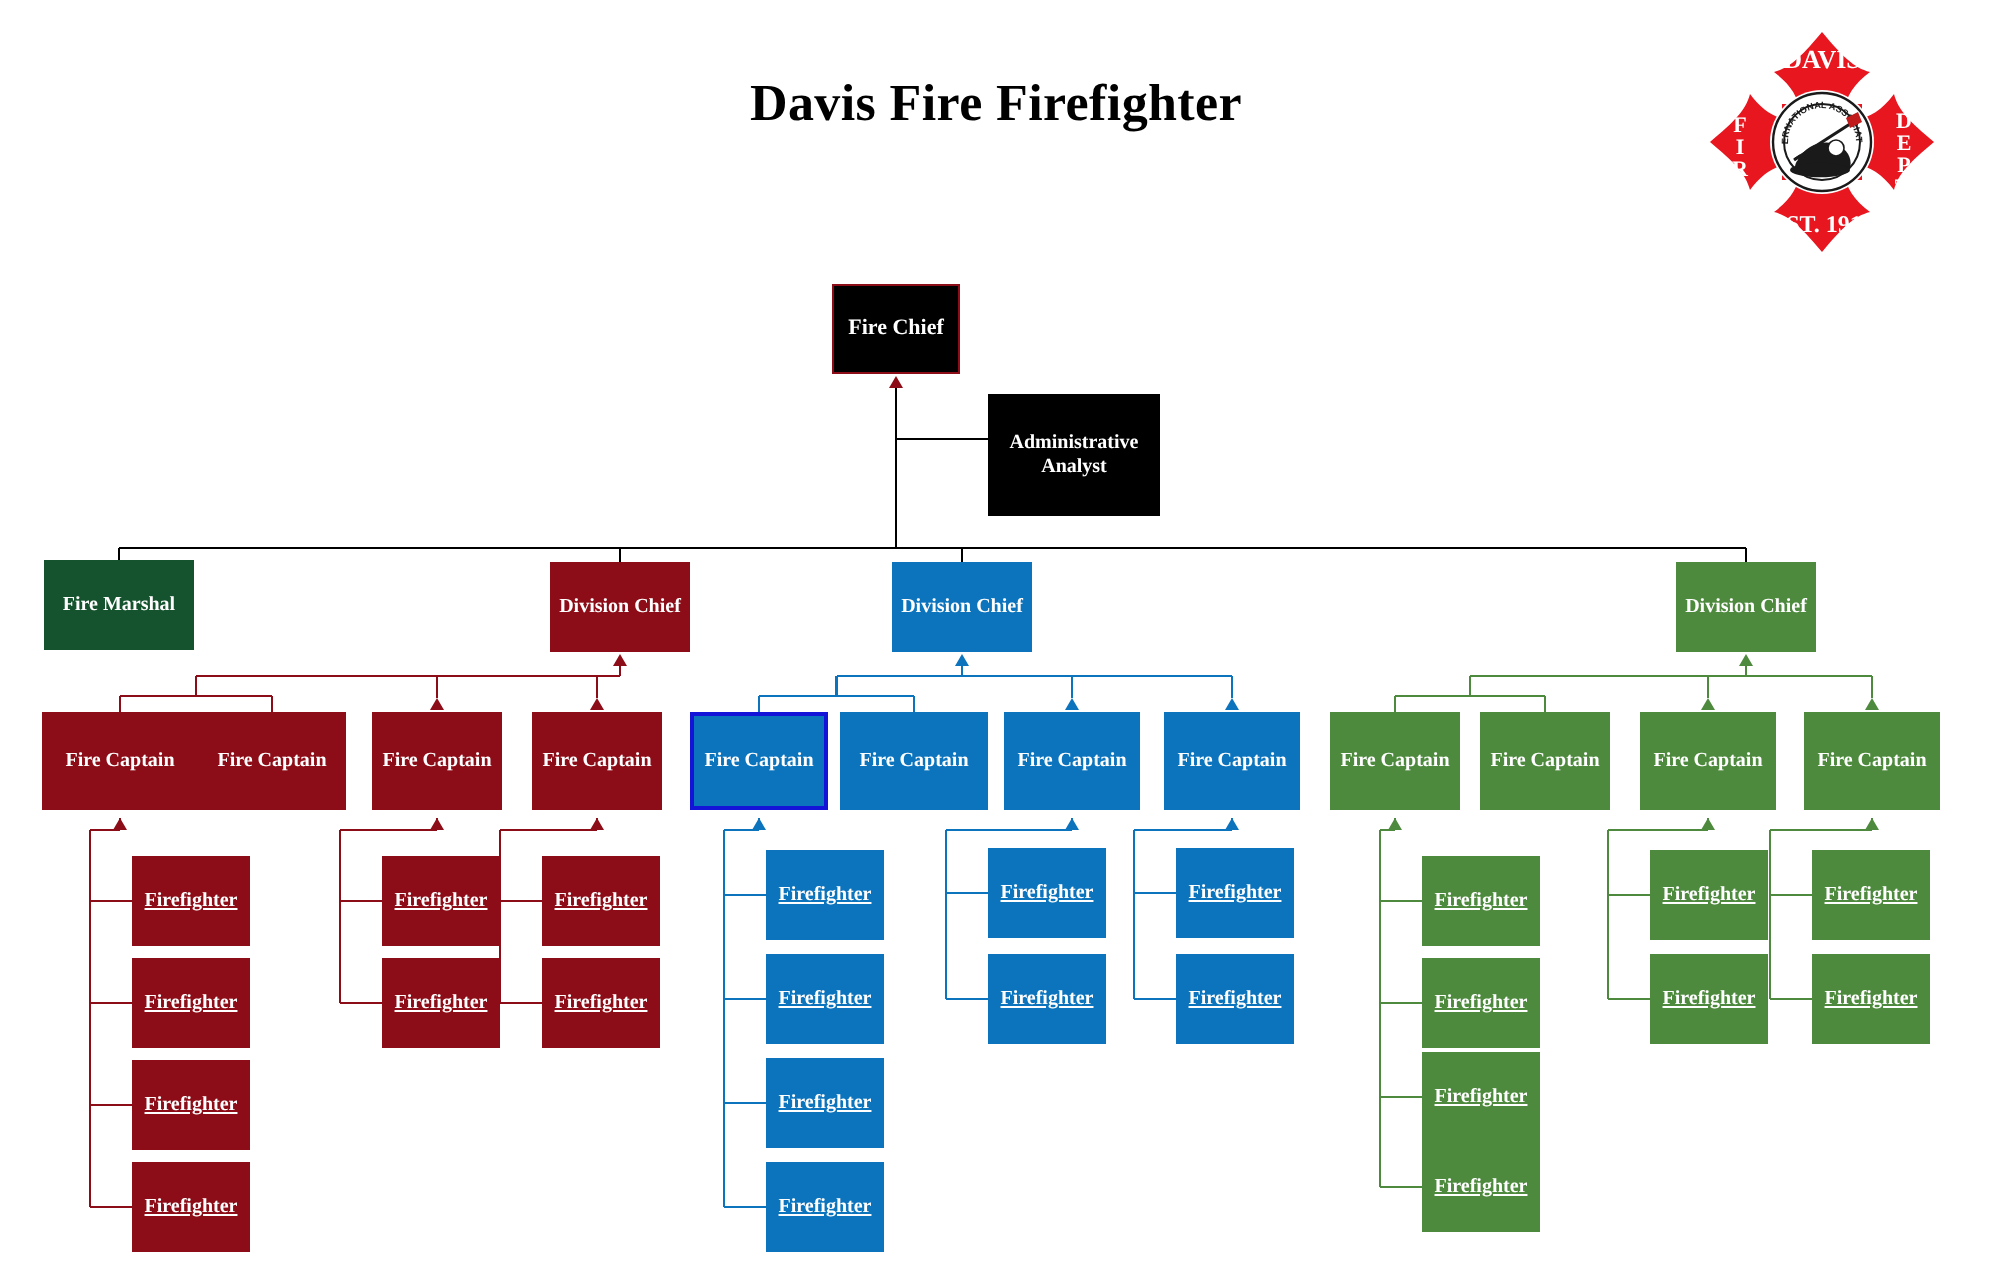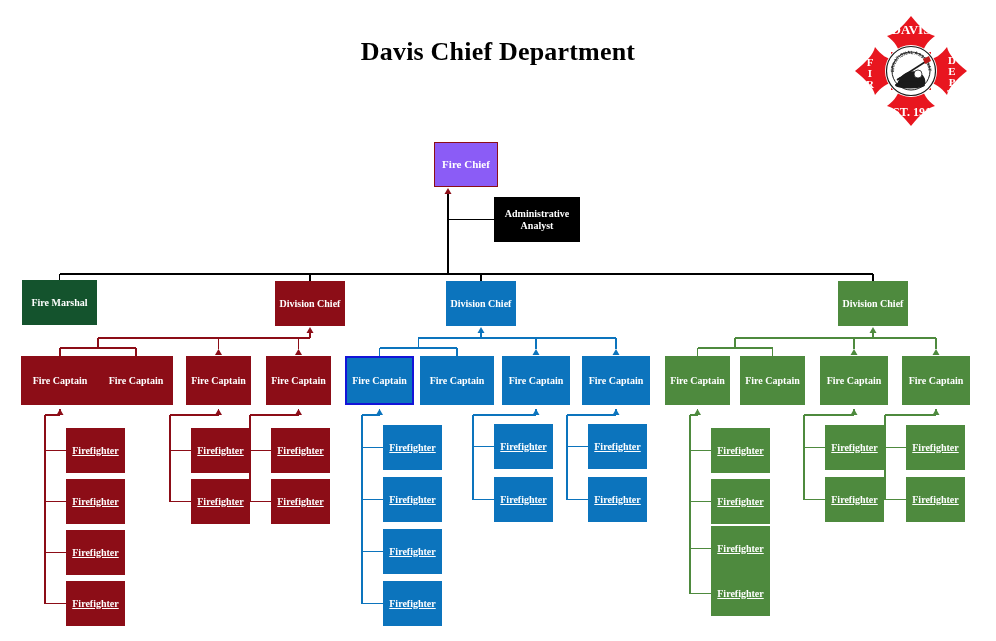--- a/index.html
+++ b/index.html
@@ -81,21 +81,21 @@
     display: block;
     width: 100%;
   }
 </style>
 </head>
 <body>
 
 <div id="chart-root">
 
   <div id="title-block">
-    <div class="title-line">Davis Chief Department</div>
+    <div class="title-line">Davis Fire Firefighter</div>
   </div>
 
   <div id="logo">
     <svg viewBox="0 0 120 118" width="120" height="118">
       <g>
 
         <path d="M60 4 C 50 16, 44 22, 36 24 C 44 30, 48 36, 49 44 L71 44 C72 36, 76 30, 84 24 C 76 22, 70 16, 60 4 Z" fill="#E8161F"></path>
         <path d="M60 114 C 50 102, 44 96, 36 94 C 44 88, 48 82, 49 74 L71 74 C72 82, 76 88, 84 94 C 76 96, 70 102, 60 114 Z" fill="#E8161F"></path>
         <path d="M4 59 C 16 49, 22 43, 24 35 C 30 43, 36 47, 44 48 L44 70 C36 71, 30 75, 24 83 C 22 75, 16 69, 4 59 Z" fill="#E8161F"></path>
         <path d="M116 59 C 104 49, 98 43, 96 35 C 90 43, 84 47, 76 48 L76 70 C84 71, 90 75, 96 83 C 98 75, 104 69, 116 59 Z" fill="#E8161F"></path>
@@ -230,24 +230,24 @@
       <line x1="804" y1="447.5" x2="825" y2="447.5" stroke="#4E8A3E" stroke-width="1.2" shape-rendering="crispEdges"></line>
       <line x1="804" y1="499.5" x2="825" y2="499.5" stroke="#4E8A3E" stroke-width="1.2" shape-rendering="crispEdges"></line>
       <path d="M 936 409 L 932.5 415 L 939.5 415 Z" fill="#4E8A3E"></path>
       <line x1="936" y1="409" x2="936" y2="415" stroke="#4E8A3E" stroke-width="1.2" shape-rendering="crispEdges"></line>
       <line x1="885" y1="415" x2="936" y2="415" stroke="#4E8A3E" stroke-width="1.2" shape-rendering="crispEdges"></line>
       <line x1="885" y1="415" x2="885" y2="499.5" stroke="#4E8A3E" stroke-width="1.2" shape-rendering="crispEdges"></line>
       <line x1="885" y1="447.5" x2="906" y2="447.5" stroke="#4E8A3E" stroke-width="1.2" shape-rendering="crispEdges"></line>
       <line x1="885" y1="499.5" x2="906" y2="499.5" stroke="#4E8A3E" stroke-width="1.2" shape-rendering="crispEdges"></line>
     </svg>
 
-<div class="node lvl-chief" style="left: 416px; top: 142px; width: 64px; height: 45px; background: #8b5cf6; border: 1px solid rgb(140, 13, 23); margin-left: 18px;">
+<div class="node lvl-chief" style="left: 416px; top: 142px; width: 64px; height: 45px; background: #000000; border: 1px solid rgb(140, 13, 23);">
       <span class="node-label">Fire Chief</span>
     </div>
-    <div class="node lvl-admin" style="left: 494px; top: 197px; width: 86px; height: 45px; background: rgb(0, 0, 0);">
+    <div class="node lvl-admin" style="left: 494px; top: 197px; width: 86px; height: 61px; background: rgb(0, 0, 0);">
       <span class="node-label">Administrative<br>Analyst</span>
     </div>
     <div class="node lvl-div" style="left: 22px; top: 280px; width: 75px; height: 45px; background: #14532d;">
       <span class="node-label">Fire Marshal</span>
     </div>
     <div class="node lvl-div" style="left: 275px; top: 281px; width: 70px; height: 45px; background: rgb(140, 13, 23);">
       <span class="node-label">Division Chief</span>
     </div>
     <div class="node lvl-capt" style="left: 21px; top: 356px; width: 78px; height: 49px; background: rgb(140, 13, 23);">
       <span class="node-label">Fire Captain</span>

